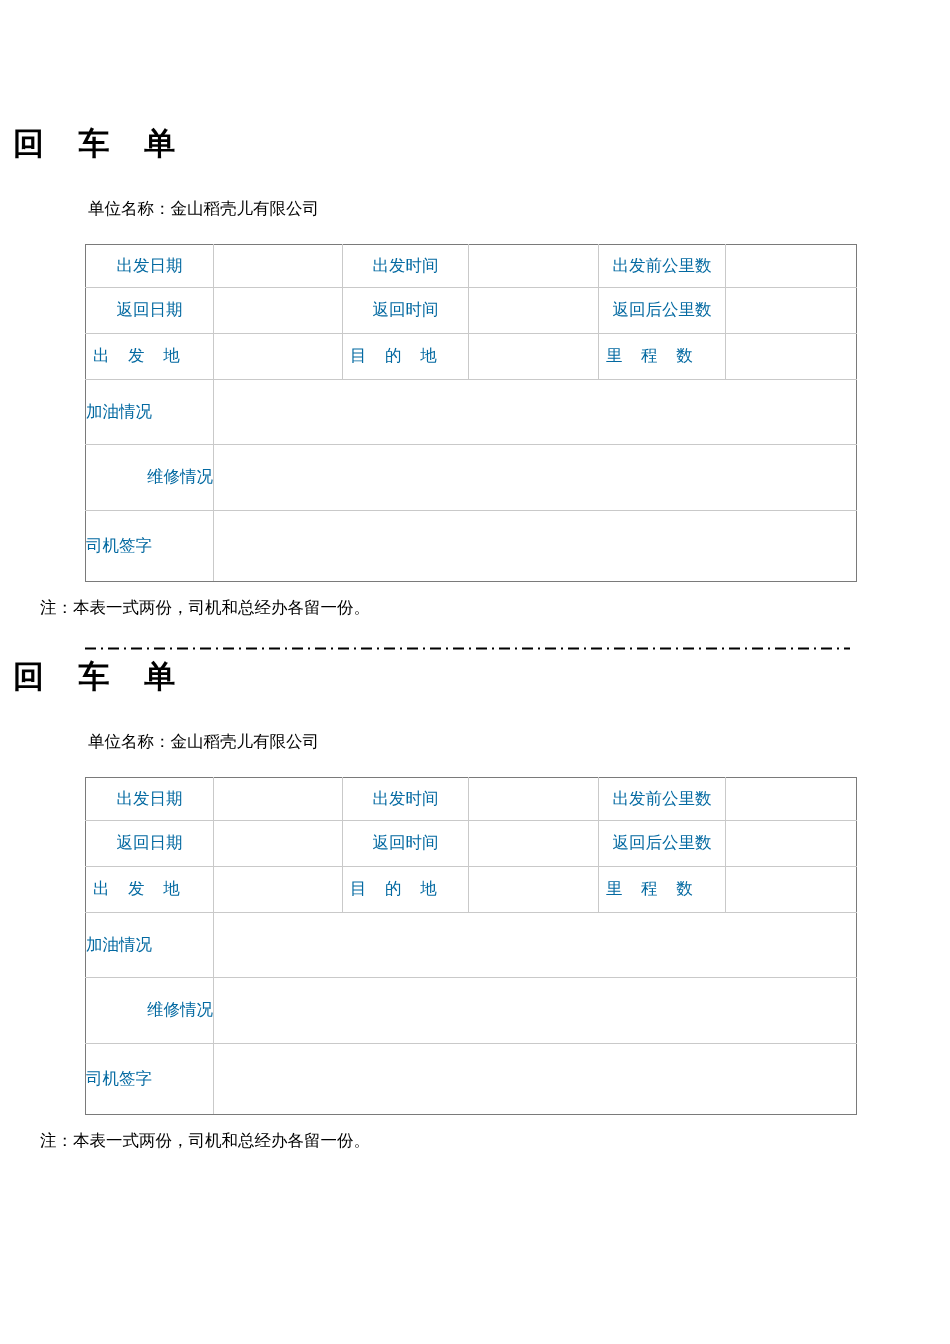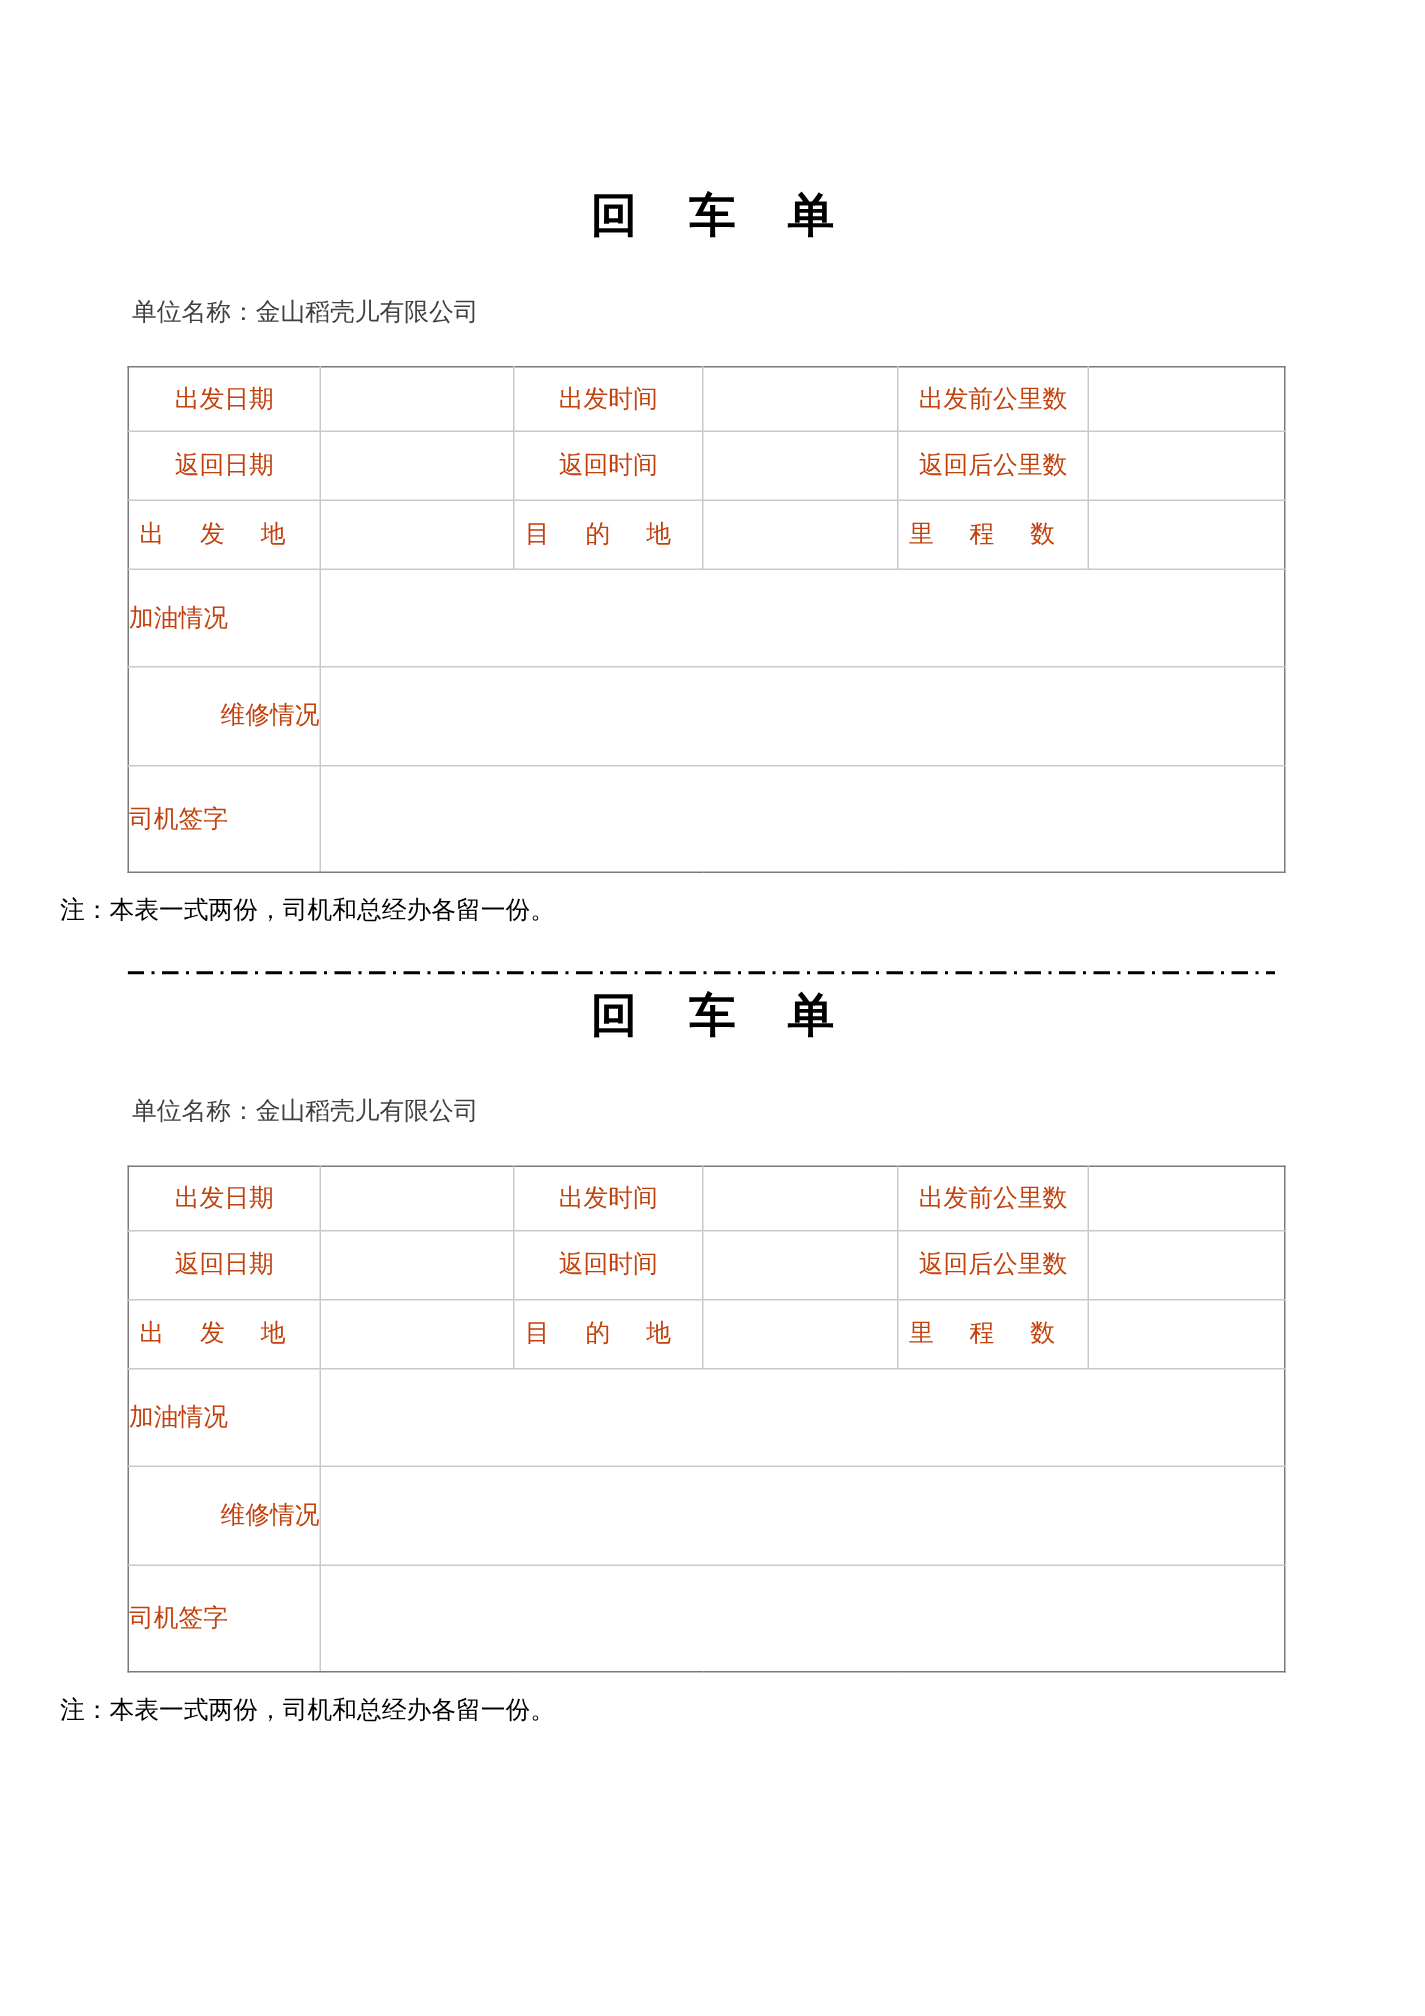--- a/index.html
+++ b/index.html
@@ -23,56 +23,54 @@
   }
 
   
   .form-block {
     position: absolute;
     left: 0;
     width: 950px;
   }
 
   .form-title {
-    text-align: center;
     font-size: 31px;
     font-weight: bold;
     letter-spacing: 13px;
     text-indent: 13px;
     line-height: 1;
     margin: 0;
     padding: 0;
     color: #000;
   }
 
   .company-line {
     font-size: 16.5px;
     line-height: 1;
-    color: #404040;
+    color: #000000;
     margin: 0;
     padding-left: 88px;
     white-space: nowrap;
   }
 
   
   .trip-table {
     border-collapse: collapse;
     table-layout: fixed;
     margin-left: 85px;
     width: 765px;
     border: 1px solid #808080;
   }
   .trip-table td {
     border: 1px solid #c9c9c9;
     padding: 0;
     font-size: 16.5px;
-    color: #c2410c;
+    color: #0369a1;
     background: #fff;
     vertical-align: middle;
-    font-family: Liberation Mono, monospace;
   }
   
   .trip-table tr:first-child td { border-top-color: #7a7a7a; }
   .trip-table tr:last-child td  { border-bottom-color: #7a7a7a; }
   .trip-table td:first-child    { border-left-color: #7a7a7a; }
   .trip-table td:last-child     { border-right-color: #7a7a7a; }
 
   .c1 { width: 127px; }
   .c2 { width: 128px; }
   .c3 { width: 125px; margin-top: 36px; }

